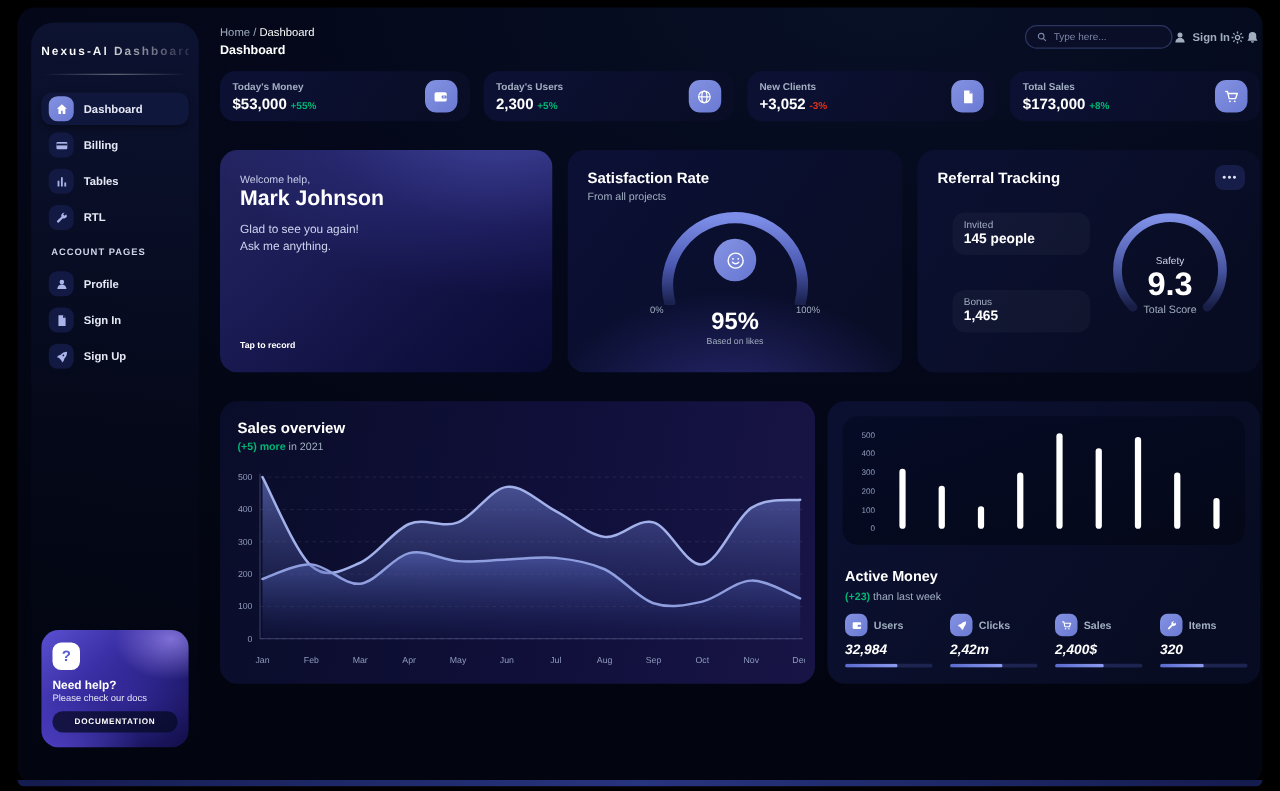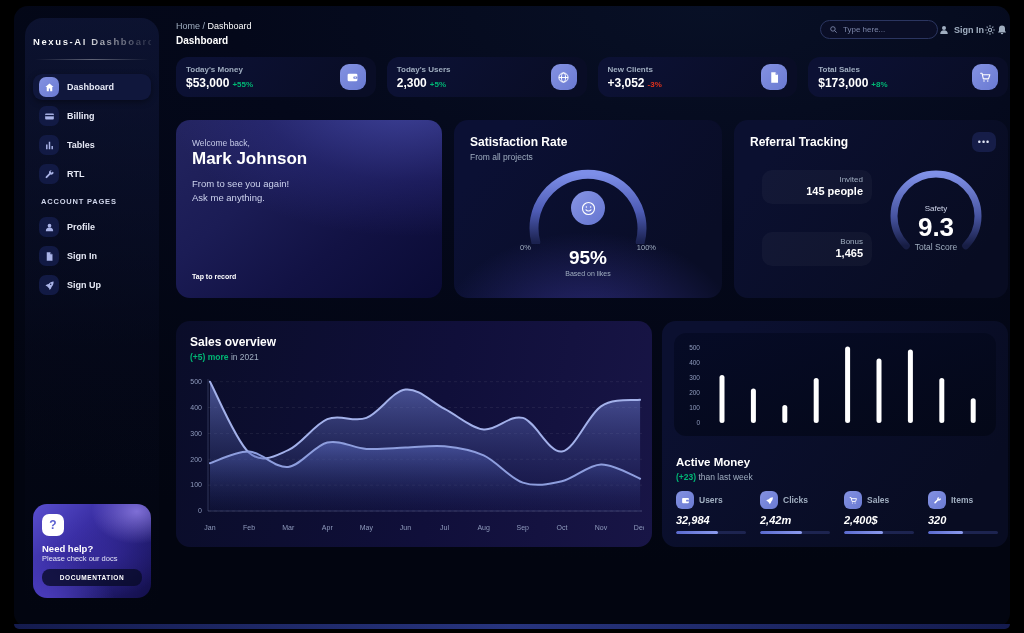--- a/index.html
+++ b/index.html
@@ -102,21 +102,21 @@
   .g1-min { position:absolute; left:66px; top:123px; font-size:7.5px; color:#a0aec0; }
   .g1-max { position:absolute; right:66px; top:123px; font-size:7.5px; color:#a0aec0; }
   .g1-val { position:absolute; left:0; right:0; top:127px; text-align:center; font-size:19px; font-weight:800; color:#fff; }
   .g1-cap { position:absolute; left:0; right:0; top:150px; text-align:center; font-size:7px; color:#a0aec0; }
 
   .referral { flex:1; }
   .dots-btn { position:absolute; right:12px; top:12px; width:24px; height:20px; border-radius:7px;
     background:#161d48; color:#dfe4f5; font-size:9px; letter-spacing:1px; border:0; cursor:pointer;
     display:flex; align-items:center; justify-content:center; font-family:inherit; }
   .ref-box { position:absolute; left:28px; width:110px; height:34px; border-radius:10px;
-    background:rgba(255,255,255,.035); padding:5px 9px;text-align:right; }
+    background:rgba(255,255,255,.035); padding:5px 9px; }
   .ref-box.b1 { top:50px; } .ref-box.b2 { top:112px; }
   .ref-lbl { font-size:8px; color:#a0aec0; }
   .ref-val { font-size:11px; font-weight:800; color:#fff; margin-top:1px; }
   .gauge2 { position:absolute; right:22px; top:46px; }
   .g2-text { position:absolute; right:22px; top:72px; width:100px; text-align:center; }
   .g2-lbl { font-size:8px; color:#cfd5ea;margin-top:12px; }
   .g2-score { font-size:26px; font-weight:800; color:#fff; line-height:1.1; }
   .g2-cap { font-size:8.5px; color:#a0aec0; }
 
   
@@ -311,23 +311,23 @@
               <circle cx="9.2" cy="18.6" r="1.4" fill="#fff" stroke="none"></circle>
               <circle cx="16.2" cy="18.6" r="1.4" fill="#fff" stroke="none"></circle>
             </svg>
         </div>
       </div>
     </div>
 
     <div class="row2">
 
       <div class="card welcome">
-        <div class="wc-greet">Welcome back,</div>
+        <div class="wc-greet">Welcome help,</div>
         <div class="wc-name">Mark Johnson</div>
-        <div class="wc-l1">From to see you again!</div>
+        <div class="wc-l1">Glad to see you again!</div>
         <div class="wc-l2">Ask me anything.</div>
         <div class="wc-cta">Tap to record</div>
       </div>
 
       <div class="card satisfaction">
         <div class="card-title">Satisfaction Rate</div>
         <div class="card-sub">From all projects</div>
         <svg class="gauge1" width="140" height="80" viewBox="0 0 140 80">
           <defs>
             <linearGradient id="gg1" x1="0" y1="0" x2="0" y2="1">

